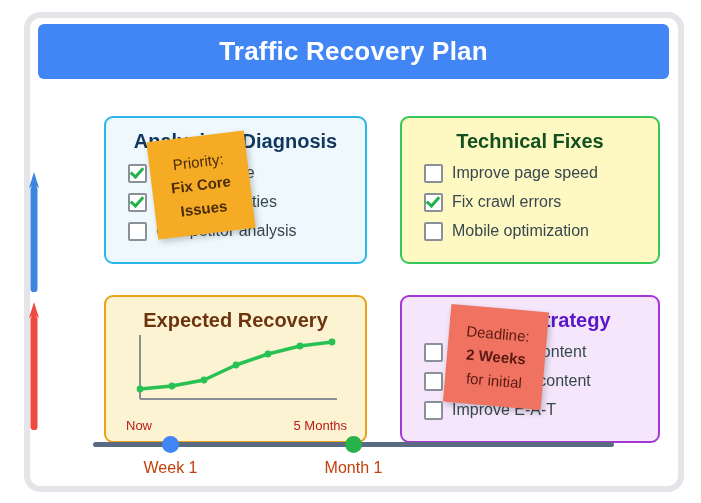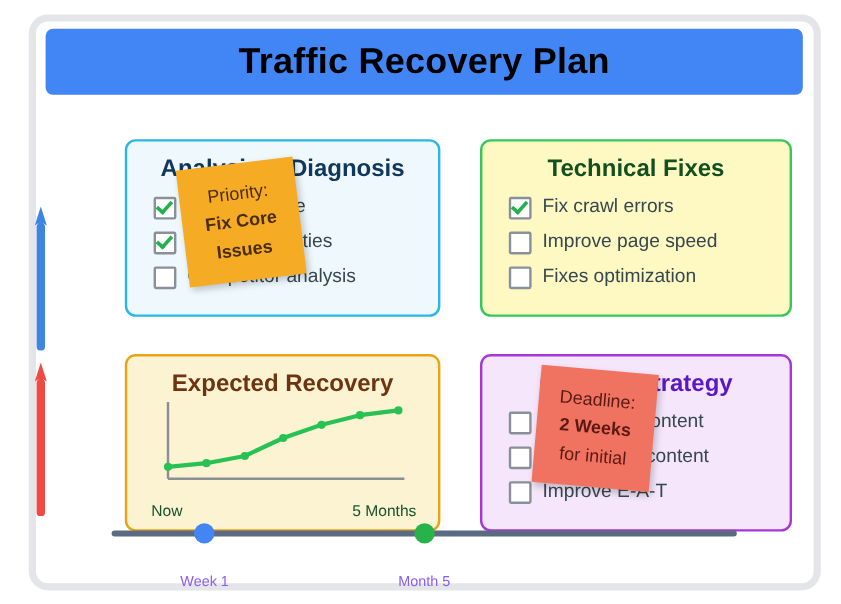--- a/index.html
+++ b/index.html
@@ -34,22 +34,22 @@
     top: 6px;
     width: 631px;
     height: 55px;
     background: #4285f4;
     border-radius: 6px;
     display: flex;
     align-items: center;
     justify-content: center;
   }
   #header-title {
-    color: #000000;
-    font-size: 30px;
+    color: #ffffff;
+    font-size: 26px;
     font-weight: bold;
     letter-spacing: 0.2px;
   }
 
   
   .card {
     position: absolute;
     border-radius: 9px;
     box-sizing: border-box;
   }
@@ -131,21 +131,21 @@
     position: absolute;
     left: 26px;
     top: 38px;
     width: 210px;
     height: 72px;
   }
   .chart-caption {
     position: absolute;
     bottom: 8px;
     font-size: 13px;
-    color: #14532d;
+    color: #b91c1c;
   }
   #chart-caption-left  { left: 20px; }
   #chart-caption-right { right: 18px; }
 
   
   .sticky {
     position: absolute;
     box-sizing: border-box;
     display: flex;
     flex-direction: column;
@@ -207,23 +207,23 @@
     display: flex;
     flex-direction: column;
     align-items: center;
   }
   .tl-dot {
     width: 17px;
     height: 17px;
     border-radius: 50%;
   }
   .tl-label {
-    margin-top: 24px;
-    font-size: 12px;
-    color: #8b5cf6;
+    margin-top: 6px;
+    font-size: 16px;
+    color: #c2410c;
     white-space: nowrap;
   }
 </style>
 </head>
 <body>
 
 <div id="app-frame">
 
   <div id="header-banner">
     <div id="header-title">Traffic Recovery Plan</div>
@@ -244,30 +244,30 @@
         <span class="cbox"></span>
         <span>Competitor analysis</span>
       </li>
     </ul>
   </div>
 
   <div class="card" id="card-technical">
     <div class="card-title">Technical Fixes</div>
     <ul class="check-list">
       <li class="check-item">
+        <span class="cbox"></span>
+        <span>Improve page speed</span>
+      </li>
+      <li class="check-item">
         <span class="cbox checked"></span>
         <span>Fix crawl errors</span>
       </li>
       <li class="check-item">
         <span class="cbox"></span>
-        <span>Improve page speed</span>
-      </li>
-      <li class="check-item">
-        <span class="cbox"></span>
-        <span>Fixes optimization</span>
+        <span>Mobile optimization</span>
       </li>
     </ul>
   </div>
 
   <div class="card" id="card-recovery">
     <div class="card-title">Expected Recovery</div>
     <svg id="recovery-chart" viewBox="0 0 210 72" preserveAspectRatio="none">
       <line x1="8" y1="0" x2="8" y2="64" stroke="#8a8f96" stroke-width="2"></line>
       <line x1="8" y1="64" x2="205" y2="64" stroke="#8a8f96" stroke-width="2"></line>
       <polyline fill="none" stroke="#27c253" stroke-width="3.5" stroke-linejoin="round" stroke-linecap="round" points="8,54 40,51 72,45 104,30 136,19 168,11 200,7"></polyline>
@@ -304,21 +304,21 @@
   </div>
 
   <div id="timeline">
     <div id="timeline-track"></div>
     <div class="tl-node" style="left:21%">
       <div class="tl-dot" style="background:#4285f4"></div>
       <div class="tl-label">Week 1</div>
     </div>
     <div class="tl-node" style="left:50%">
       <div class="tl-dot" style="background:#27b34a"></div>
-      <div class="tl-label">Month 5</div>
+      <div class="tl-label">Month 1</div>
     </div>
   </div>
 
 </div>
 
 <div class="sticky" id="sticky-priority">
   <div class="line">Priority:</div>
   <div class="line strong">Fix Core</div>
   <div class="line strong">Issues</div>
 </div>

